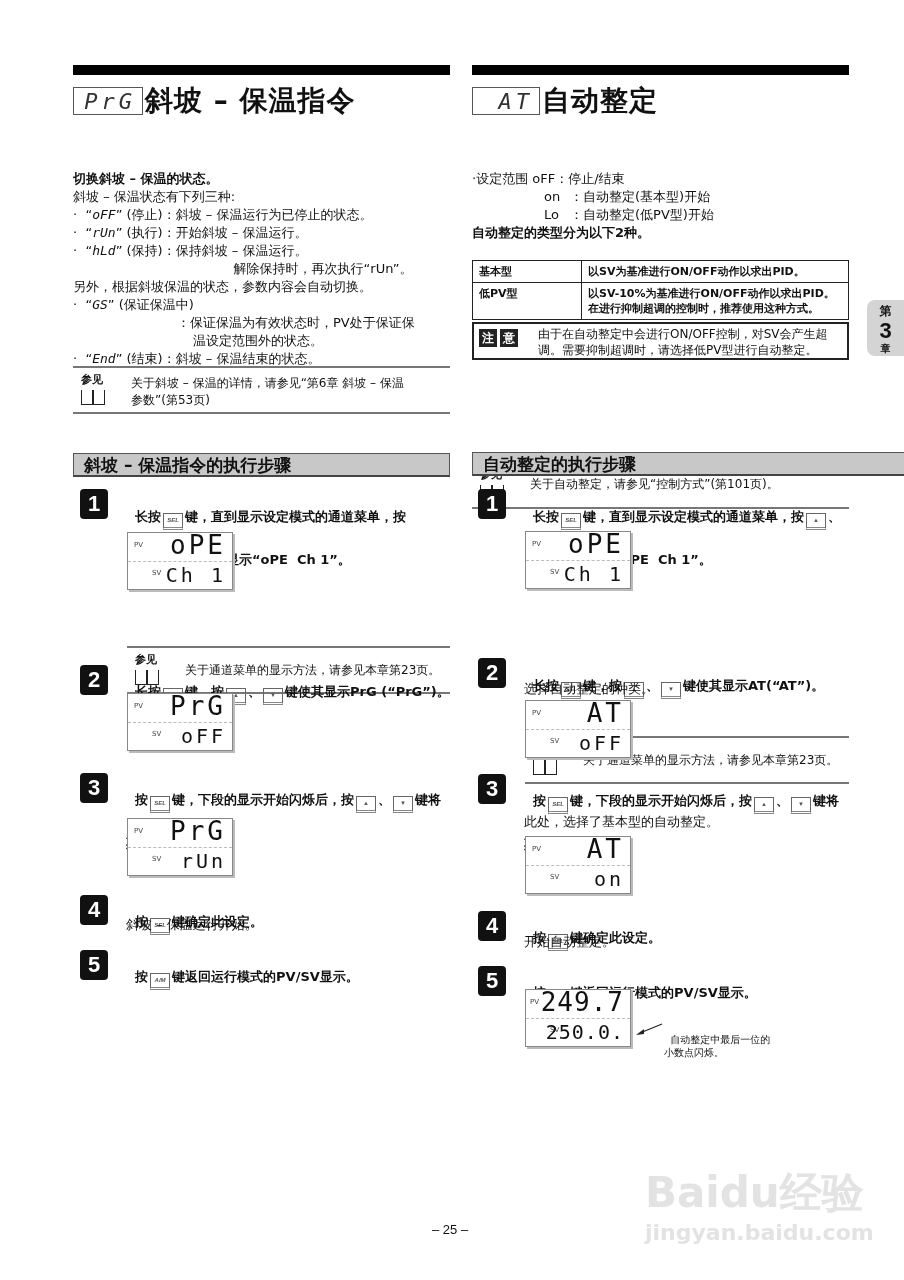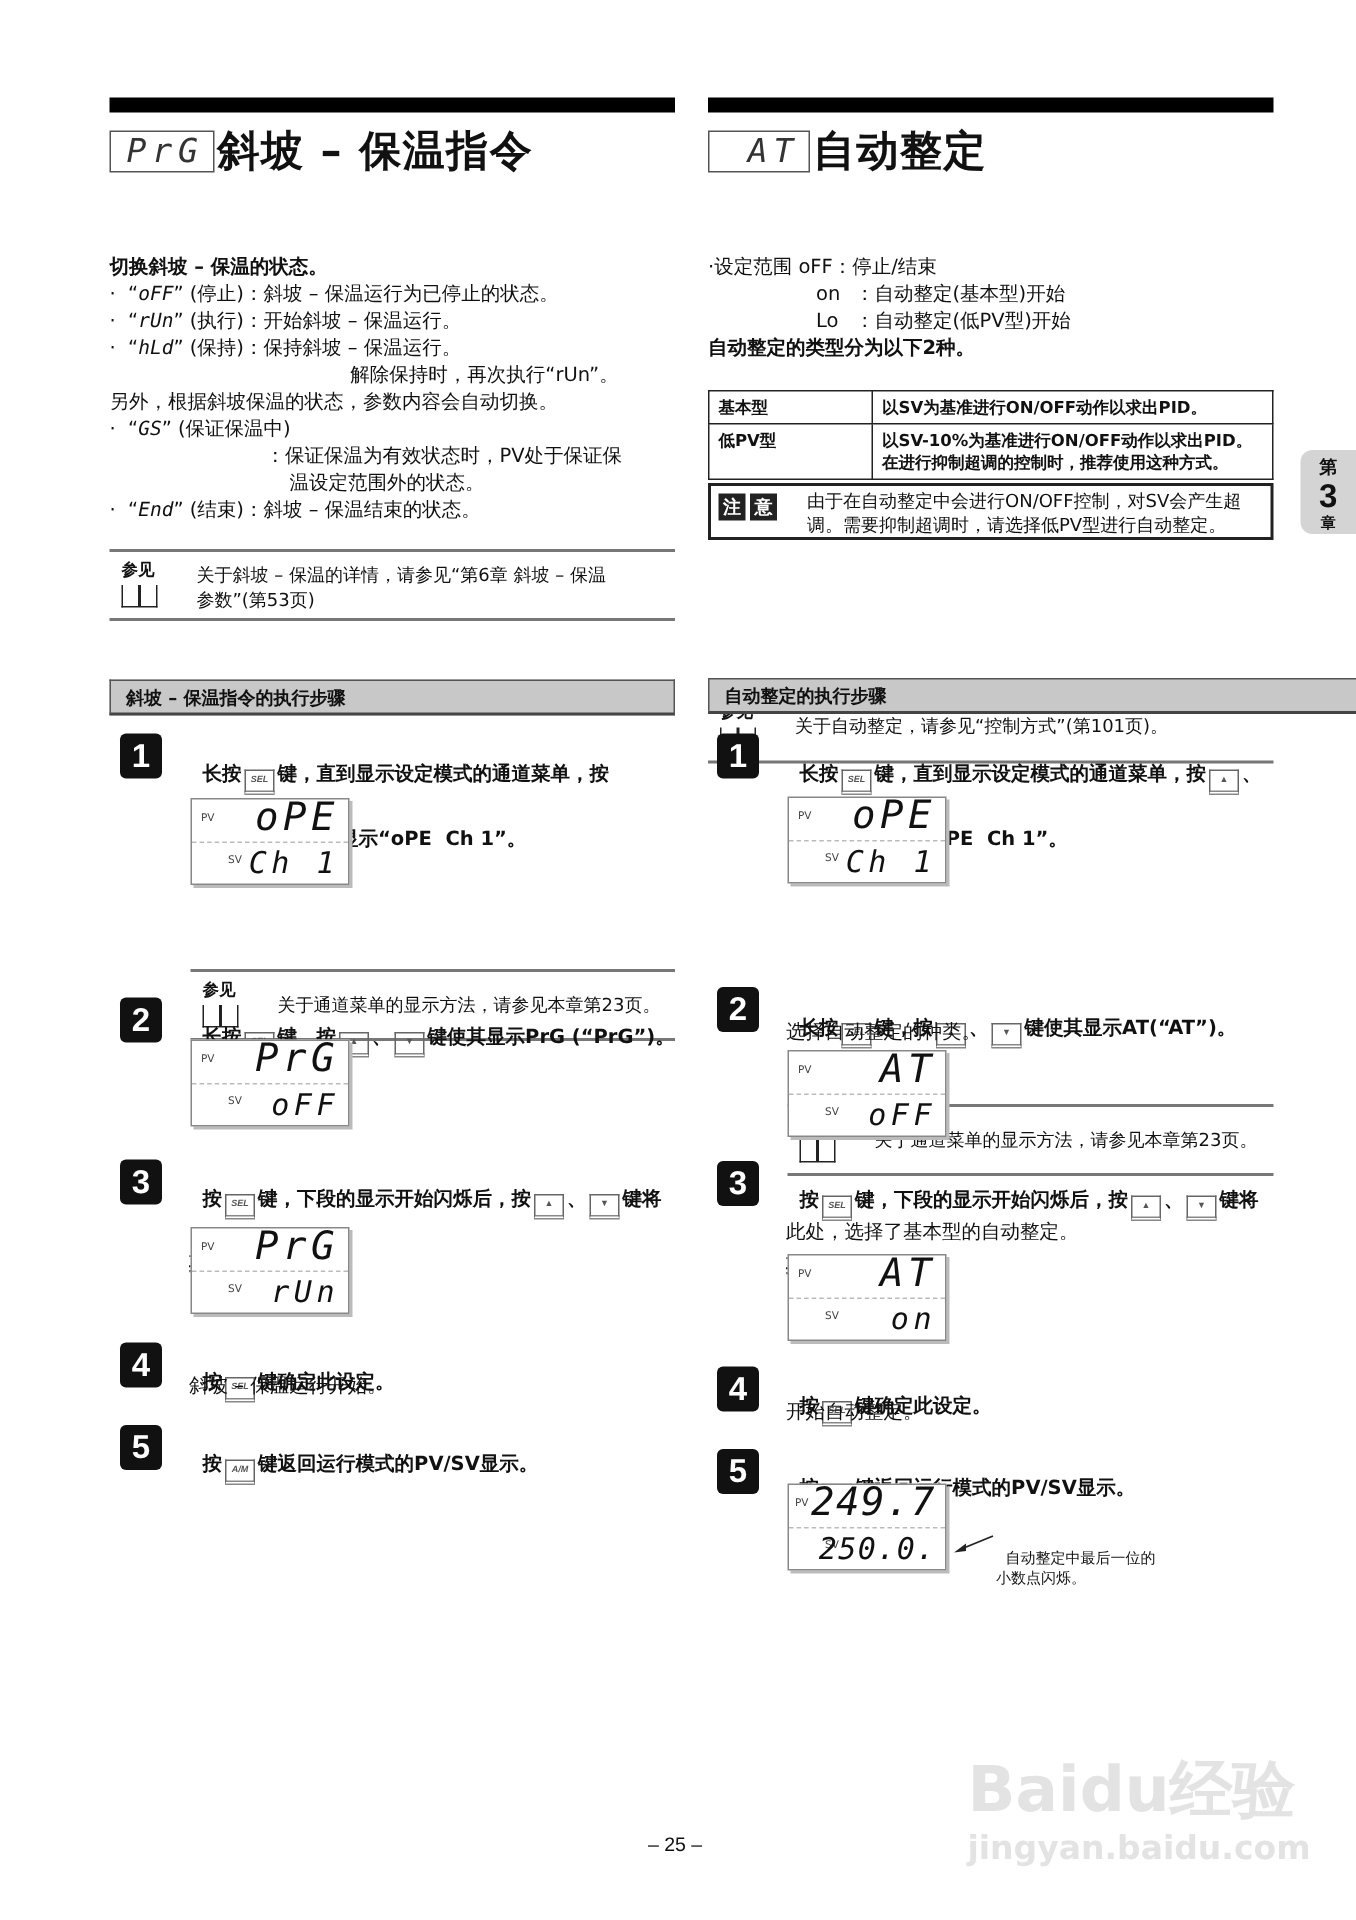--- a/index.html
+++ b/index.html
@@ -11,31 +11,31 @@
   .title-text{font-weight:bold;font-size:28px;margin-left:2px;letter-spacing:1px;}
   .col{position:absolute;}
   .p{font-size:13px;line-height:18px;margin:0;white-space:pre;}
   .b{font-weight:bold;}
   .seg{font-family:"DejaVu Sans Mono",monospace;font-style:italic;}
   .ref{border-top:2px solid #777;border-bottom:2px solid #777;position:relative;}
   .ref .lab{position:absolute;left:8px;top:4px;font-size:11px;font-weight:bold;}
   .ref .book{position:absolute;left:8px;width:22px;height:14px;border:1.5px solid #222;border-top:none;}
   .ref .book:after{content:"";position:absolute;left:10px;top:0;width:1.5px;height:14px;background:#222;}
   .ref .txt{position:absolute;left:58px;font-size:12px;line-height:17px;}
-  .sect{position:absolute;height:24px;background:#c8c8c8;border:1px solid #555;border-bottom:2px solid #444;box-sizing:border-box;font-size:12px;font-weight:bold;padding-left:10px;line-height:22px;}
+  .sect{position:absolute;height:24px;background:#c8c8c8;border:1px solid #555;border-bottom:2px solid #444;box-sizing:border-box;font-size:17px;font-weight:bold;padding-left:10px;line-height:22px;}
   .step-num{position:absolute;width:28px;height:30px;background:#111;color:#fff;font-weight:bold;font-size:22px;text-align:center;line-height:30px;border-radius:4px;font-family:"Liberation Sans",sans-serif;}
   .step-txt{position:absolute;font-size:13px;line-height:20px;font-weight:bold;white-space:pre;}
   .step-sub{position:absolute;font-size:13px;line-height:18px;white-space:pre;}
   .key{display:inline-block;width:18px;height:13px;border:1px solid #666;border-bottom:3px double #888;font-size:6px;line-height:12px;text-align:center;color:#555;vertical-align:-1px;margin:0 2px;font-family:"Liberation Sans",sans-serif;font-style:italic;}
   .lcd{position:absolute;width:104px;height:56px;border:1px solid #888;box-shadow:2px 2px 0 #bbb;background:#fff;}
   .lcd .row{position:absolute;left:0;right:0;height:28px;}
   .lcd .row.top{top:0;border-bottom:1px dashed #bbb;}
   .lcd .row.bot{top:28px;}
   .lcd .lbl{position:absolute;font-size:7px;color:#444;}
-  .lcd .val{position:absolute;right:6px;font-family:"DejaVu Sans Mono",monospace;font-style:italic;color:#111;letter-spacing:3px;}
+  .lcd .val{position:absolute;right:6px;font-family:"DejaVu Sans Mono",monospace;color:#111;letter-spacing:3px;}
   .lcd .top .val{font-size:26px;top:-3px;}
   .lcd .bot .val{font-size:20px;top:2px;}
   table.at{position:absolute;border-collapse:collapse;font-size:11px;font-weight:bold;}
   table.at td{border:1.5px solid #222;padding:3px 6px;vertical-align:top;line-height:15px;}
   .note{position:absolute;border:2px solid #222;box-sizing:border-box;}
   .note .tag{position:absolute;top:5px;width:18px;height:18px;background:#222;color:#fff;font-size:12px;font-weight:bold;text-align:center;line-height:18px;}
   .chap{position:absolute;left:867px;top:300px;width:37px;height:56px;background:#d4d4d4;border-radius:8px 0 0 8px;text-align:center;font-weight:bold;}
   .watermark{position:absolute;color:#e3e3e3;font-weight:bold;}
 </style>
 </head>
@@ -44,20 +44,21 @@
 <div class="topbar" style="left:73px;width:377px;"></div>
 <div class="title" style="left:73px;">
   <div class="seg-box" style="width:70px;">
       <span>PrG</span>
     </div>
   <span class="title-text">斜坡 – 保温指令</span>
 </div>
 
 <div class="col" style="left:73px;top:170px;width:380px;">
   <p class="p b">切换斜坡 – 保温的状态。</p>
+  <p class="p">斜坡 – 保温状态有下列三种:</p>
   <p class="p">·  “<span class="seg">oFF</span>” <span>(停止)</span>：<span>斜坡 – 保温运行为已停止的状态。</span></p>
   <p class="p">·  “<span class="seg">rUn</span>” <span>(执行)</span>：<span>开始斜坡 – 保温运行。</span></p>
   <p class="p">·  “<span class="seg">hLd</span>” <span>(保持)</span>：<span>保持斜坡 – 保温运行。</span></p>
   <p class="p" style="padding-left:120px;text-align:center;"><span>解除保持时，再次执行“rUn”。</span></p>
   <p class="p">另外，根据斜坡保温的状态，参数内容会自动切换。</p>
   <p class="p">·  “<span class="seg">GS</span>” <span>(保证保温中)</span></p>
   <p class="p" style="padding-left:104px;">：<span>保证保温为有效状态时，PV处于保证保</span></p>
   <p class="p" style="padding-left:120px;"><span>温设定范围外的状态。</span></p>
   <p class="p">·  “<span class="seg">End</span>” <span>(结束)</span>：<span>斜坡 – 保温结束的状态。</span></p>
 </div>

